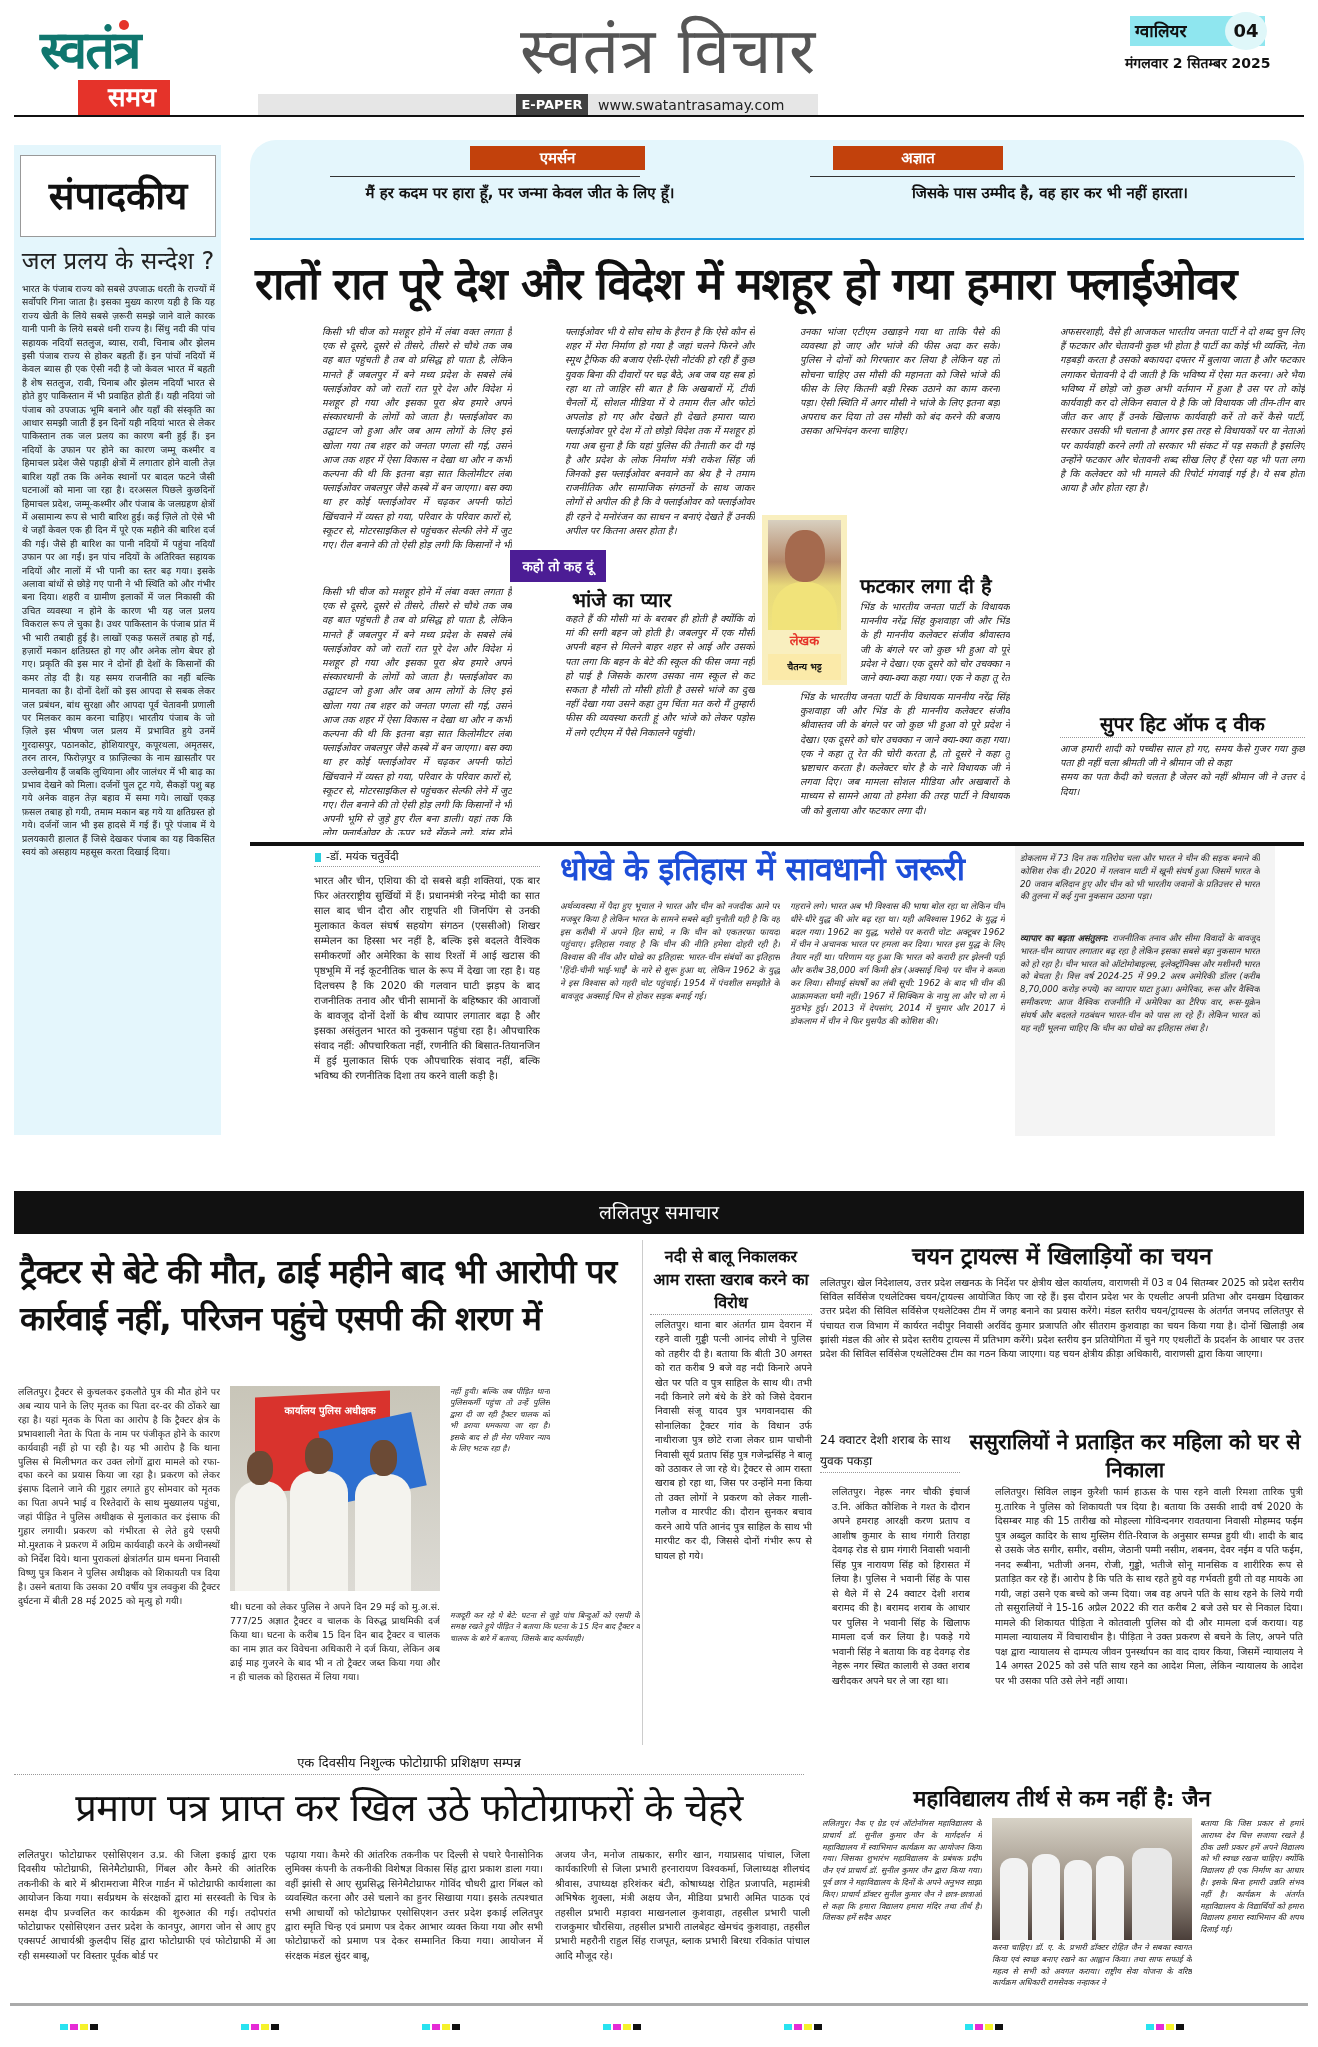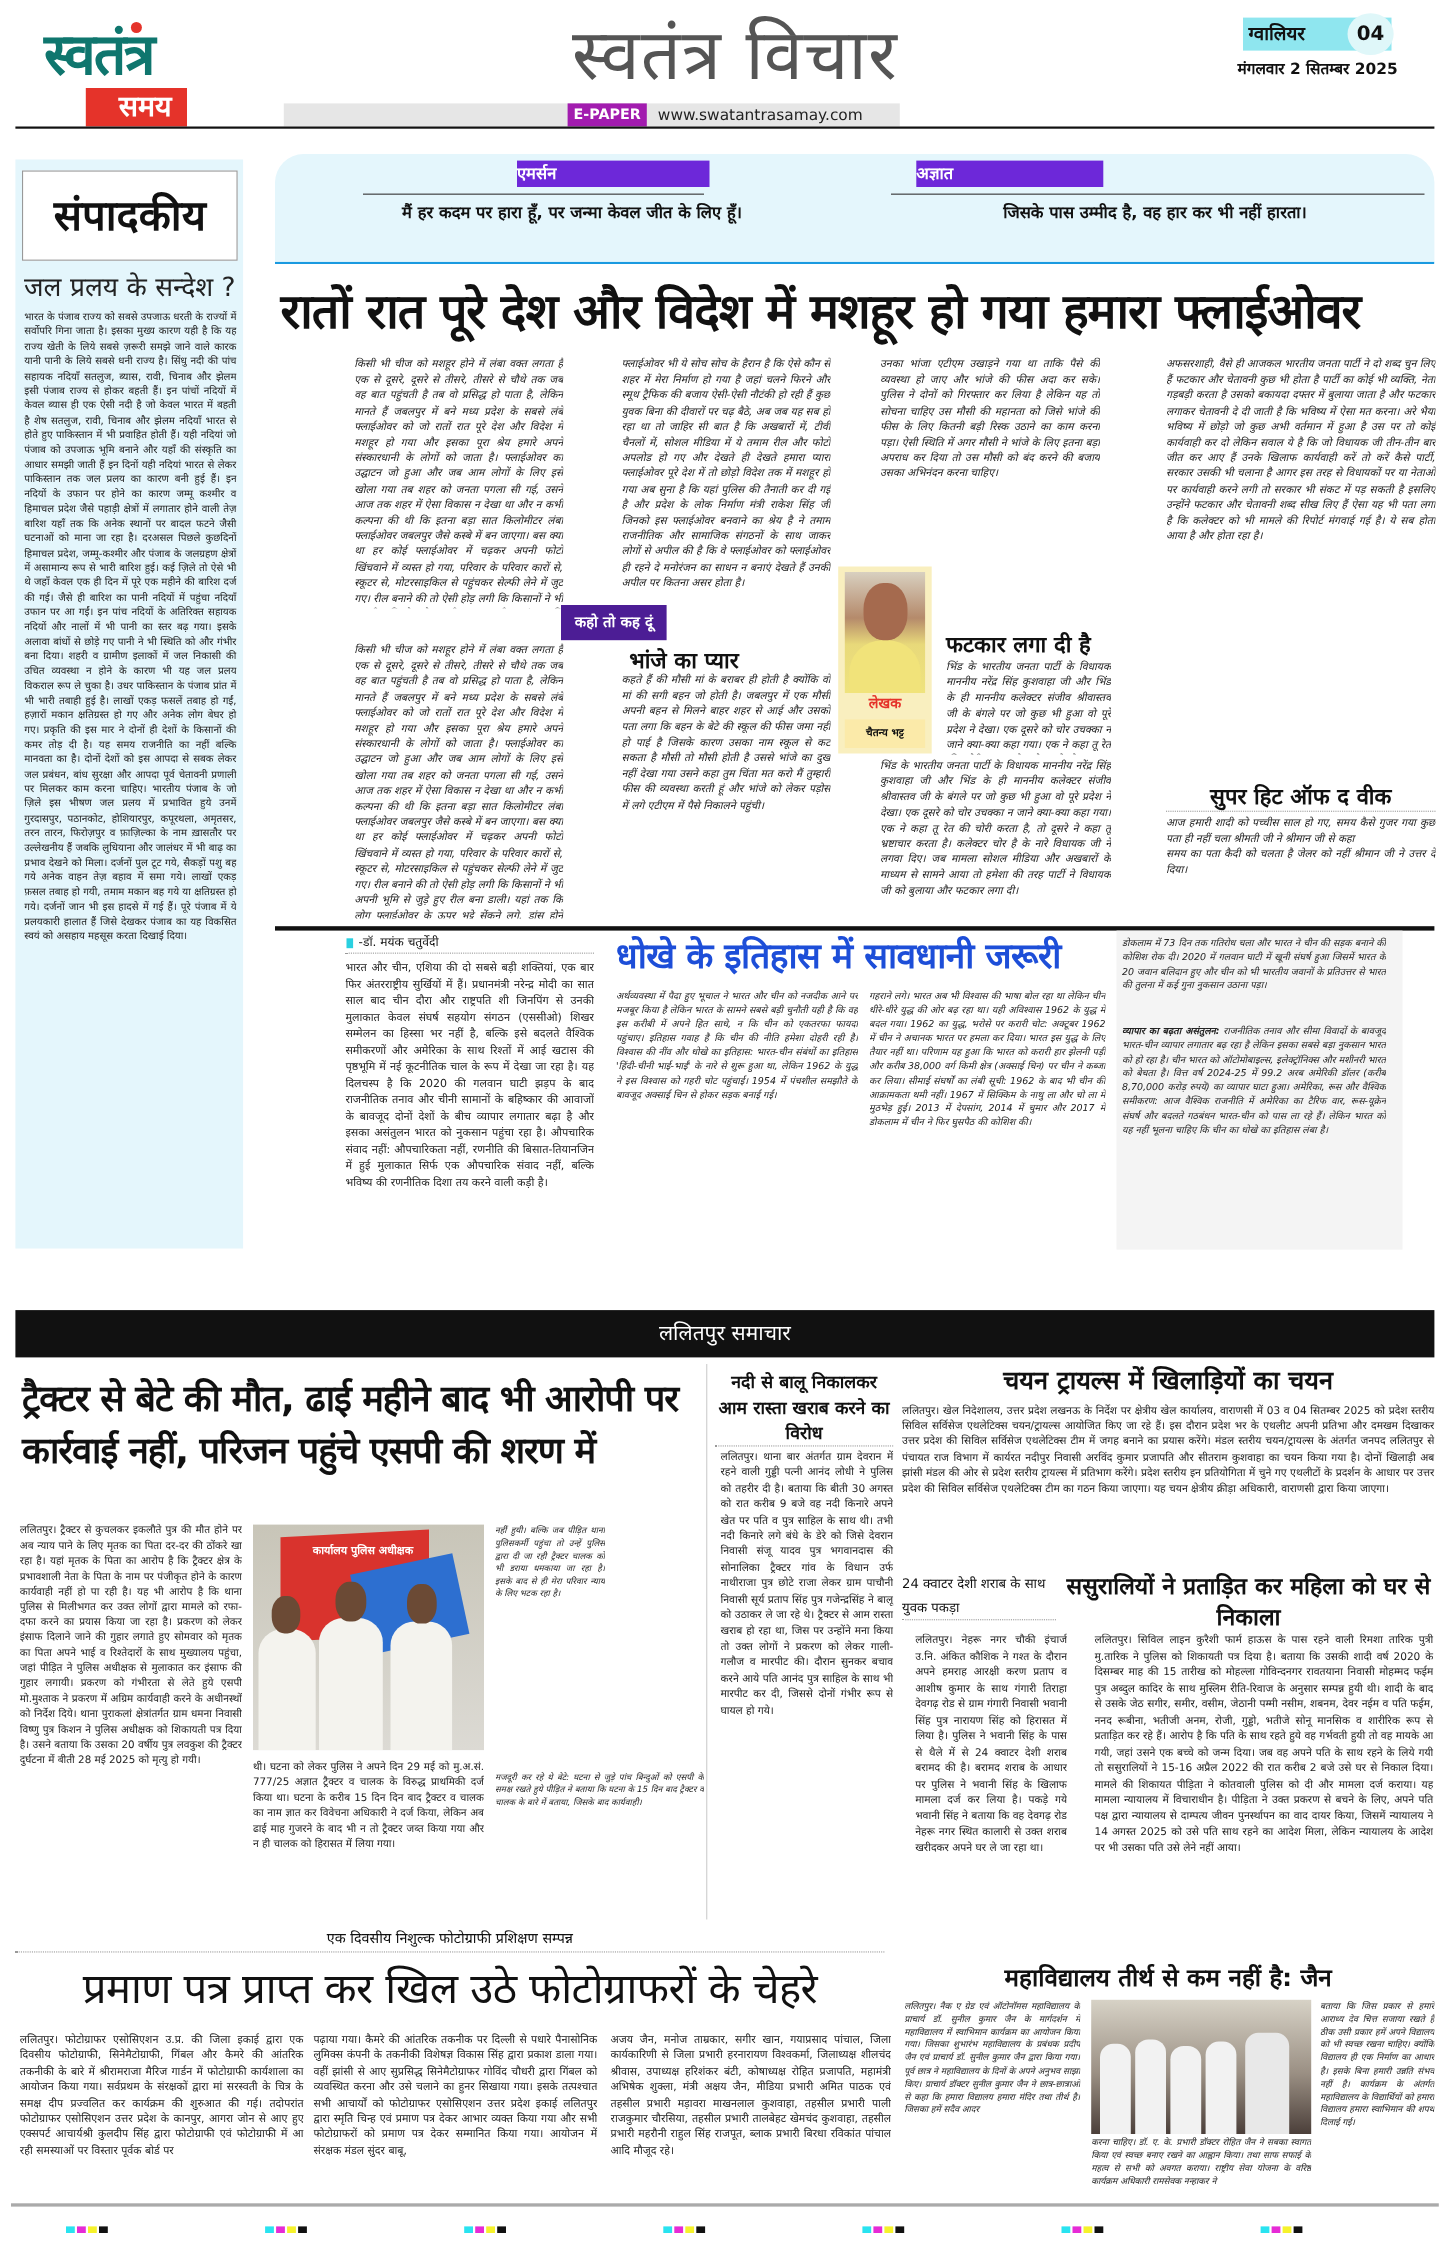--- a/index.html
+++ b/index.html
@@ -7,39 +7,39 @@
   body { font-family: "DejaVu Sans", sans-serif; color: #111; position: relative; }
   .abs { position: absolute; }
   .body-text { font-size: 10px; line-height: 14.6px; color: #222; text-align: justify; overflow: hidden; }
 
   
   .logo-top { left: 40px; top: 22px; font-size: 52px; font-weight: 900; letter-spacing: -2px; color: #0f766e; line-height: 56px; }
   .logo-dot { left: 119px; top: 20px; width: 10px; height: 10px; border-radius: 50%; background: #e5332a; }
   .logo-bottom { left: 78px; top: 80px; width: 92px; height: 35px; background: #e5332a; color: #fff; font-size: 26px; font-weight: 900; text-align: center; line-height: 35px; padding-left: 16px; }
   .title-main { left: 520px; top: 16px; font-size: 64px; color: #555; font-weight: 400; line-height: 70px; letter-spacing: 1px; }
   .epaper-bar { left: 258px; top: 94px; width: 560px; height: 21px; background: #e6e6e6; }
-  .epaper-tag { left: 516px; top: 94px; width: 72px; height: 21px; background: #a21caf; color: #fff; font-size: 13px; font-weight: 700; text-align: center; line-height: 21px; }
+  .epaper-tag { left: 516px; top: 94px; width: 72px; height: 21px; background: #404040; color: #fff; font-size: 13px; font-weight: 700; text-align: center; line-height: 21px; }
   .url { left: 598px; top: 95px; font-size: 14px; color: #222; line-height: 20px; }
   .city-box { left: 1130px; top: 16px; width: 135px; height: 30px; background: #8fe6ef; }
   .city-name { left: 1135px; top: 16px; font-size: 17px; font-weight: 700; line-height: 30px; color: #111; }
   .page-num { left: 1225px; top: 12px; width: 42px; height: 38px; border-radius: 50%; background: #dff7f9; font-size: 18px; font-weight: 900; text-align: center; line-height: 38px; color: #111; }
   .date { left: 1125px; top: 53px; font-size: 14px; font-weight: 700; line-height: 20px; color: #111; }
   .mast-rule { left: 14px; top: 115px; width: 1290px; height: 2px; background: #111; }
 
   
   .ed-bg { left: 14px; top: 145px; width: 207px; height: 990px; background: #e4f6fc; }
   .ed-box { left: 20px; top: 155px; width: 196px; height: 82px; background: #fff; border: 1px solid #999; }
   .ed-title { left: 20px; top: 155px; width: 196px; height: 82px; font-size: 38px; font-weight: 900; text-align: center; line-height: 82px; color: #111; }
   .ed-head { left: 20px; top: 246px; width: 196px; font-size: 24px; text-align: center; line-height: 30px; color: #222; }
   .ed-body { left: 22px; top: 282px; width: 193px; height: 850px; font-size: 9.2px; line-height: 13.4px; }
 
   
   .quote-band { left: 250px; top: 140px; width: 1054px; height: 100px; background: #e4f6fc; border-radius: 26px 26px 0 0; border-bottom: 2px solid #1a9ae0; }
   .quote-line { height: 1px; background: #333; }
-  .quote-tag { height: 24px; background: #6d28d9; color: #fff; font-size: 15px; font-weight: 700; text-align: left; line-height: 24px; }
+  .quote-tag { height: 24px; background: #c2410c; color: #fff; font-size: 15px; font-weight: 700; text-align: center; line-height: 24px; }
   .quote-text { font-size: 15px; font-weight: 700; text-align: center; line-height: 20px; color: #111; }
 
   
   .headline-1 { left: 255px; top: 253px; width: 1050px; font-size: 44px; font-weight: 900; letter-spacing: -1px; line-height: 62px; color: #111; white-space: nowrap; }
   .col-text { font-size: 9.6px; line-height: 14.2px; font-style: italic; color: #222; text-align: justify; overflow: hidden; }
   .kahoto { left: 510px; top: 550px; width: 96px; height: 32px; background: #4c1d95; color: #fff; font-size: 13.5px; font-weight: 700; text-align: center; line-height: 32px; }
   .sub-head { font-size: 20px; font-weight: 700; color: #111; line-height: 24px; }
   .photo-frame { left: 762px; top: 515px; width: 85px; height: 170px; background: #f9efbf; }
   .photo { left: 768px; top: 520px; width: 73px; height: 110px; background: linear-gradient(180deg, #d8d0c0 0%, #b58a6b 38%, #e8d97a 60%, #efe37e 100%); }
   .photo-face { left: 785px; top: 530px; width: 40px; height: 52px; border-radius: 45%; background: #a56a4e; }

